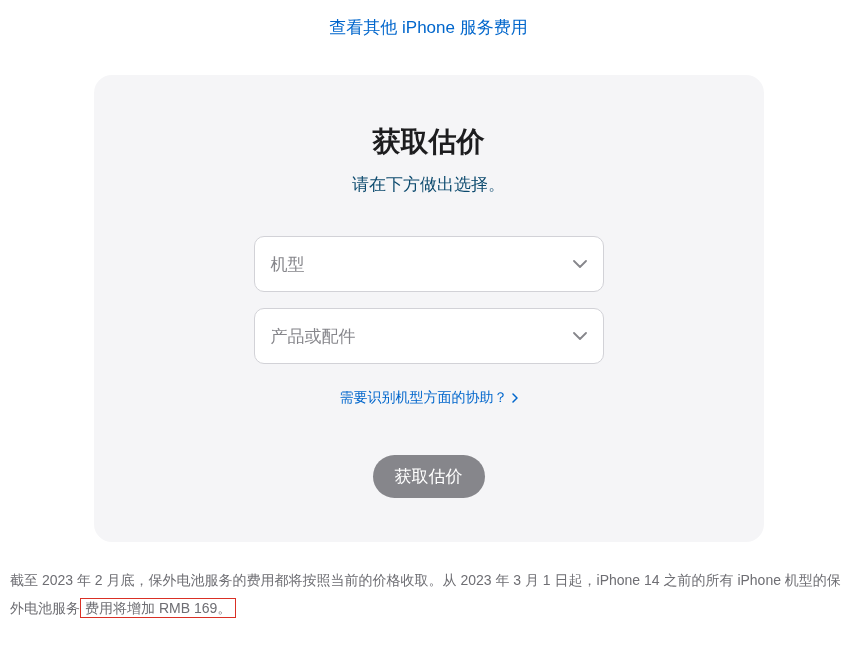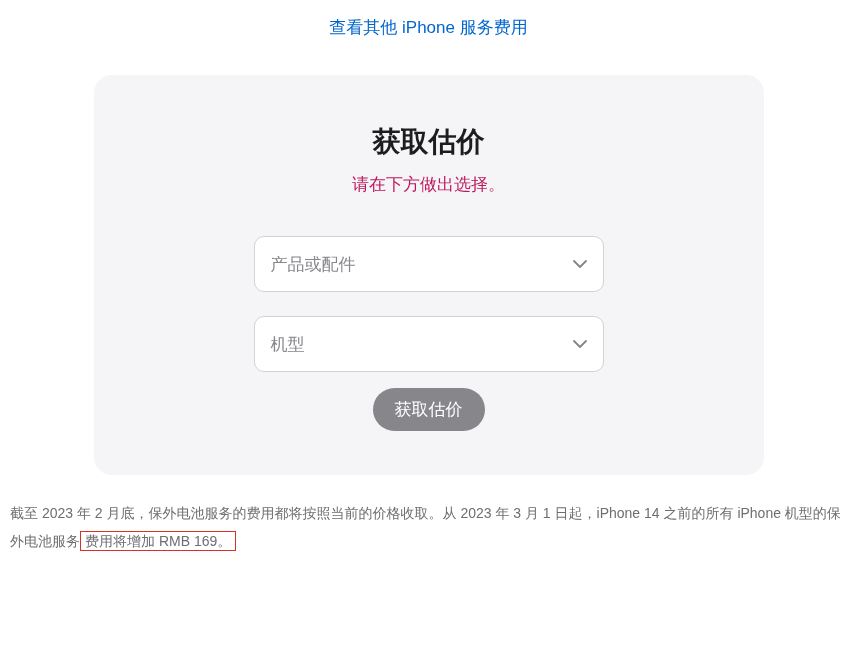--- a/index.html
+++ b/index.html
@@ -30,21 +30,21 @@
       text-align: center;
     }
     .card-title {
       font-size: 28px;
       font-weight: 600;
       color: #1d1d1f;
       margin-bottom: 12px;
     }
     .card-subtitle {
       font-size: 17px;
-      color: #be185d;
+      color: #0c4a6e;
       margin-bottom: 40px;
     }
     .select-wrap {
       position: relative;
       width: 350px;
       margin: 0 auto 24px;
     }
     .select-box {
       width: 100%;
       height: 56px;
@@ -114,38 +114,44 @@
 <body>
 
 <div class="top-link">
   <span>查看其他 iPhone 服务费用</span>
 </div>
 
 <div class="card">
   <div class="card-title">获取估价</div>
   <div class="card-subtitle">请在下方做出选择。</div>
 
+  <div class="select-wrap second">
+    <div class="select-box">
+      <span>机型</span>
+      <svg class="chevron-icon" viewBox="0 0 14 8" fill="none">
+        <path d="M1 1L7 7L13 1" stroke="currentColor" stroke-width="1.8" stroke-linecap="round" stroke-linejoin="round"></path>
+      </svg>
+    </div>
+  </div>
+
   <div class="select-wrap">
     <div class="select-box">
       <span>产品或配件</span>
       <svg class="chevron-icon" viewBox="0 0 14 8" fill="none">
         <path d="M1 1L7 7L13 1" stroke="currentColor" stroke-width="1.8" stroke-linecap="round" stroke-linejoin="round"></path>
       </svg>
     </div>
   </div>
 
-  <div class="select-wrap second">
-    <div class="select-box">
-      <span>机型</span>
-      <svg class="chevron-icon" viewBox="0 0 14 8" fill="none">
-        <path d="M1 1L7 7L13 1" stroke="currentColor" stroke-width="1.8" stroke-linecap="round" stroke-linejoin="round"></path>
-      </svg>
-    </div>
+  <div class="help-link">
+    <span>需要识别机型方面的协助？</span>
+    <svg class="chevron-right" viewBox="0 0 6 10" fill="none">
+      <path d="M1 1L5 5L1 9" stroke="#0066cc" stroke-width="1.5" stroke-linecap="round" stroke-linejoin="round"></path>
+    </svg>
   </div>
-
 
   <div>
     <button class="submit-btn">
       <span>获取估价</span>
     </button>
   </div>
 </div>
 
 <div class="footer-text">
   <p>

